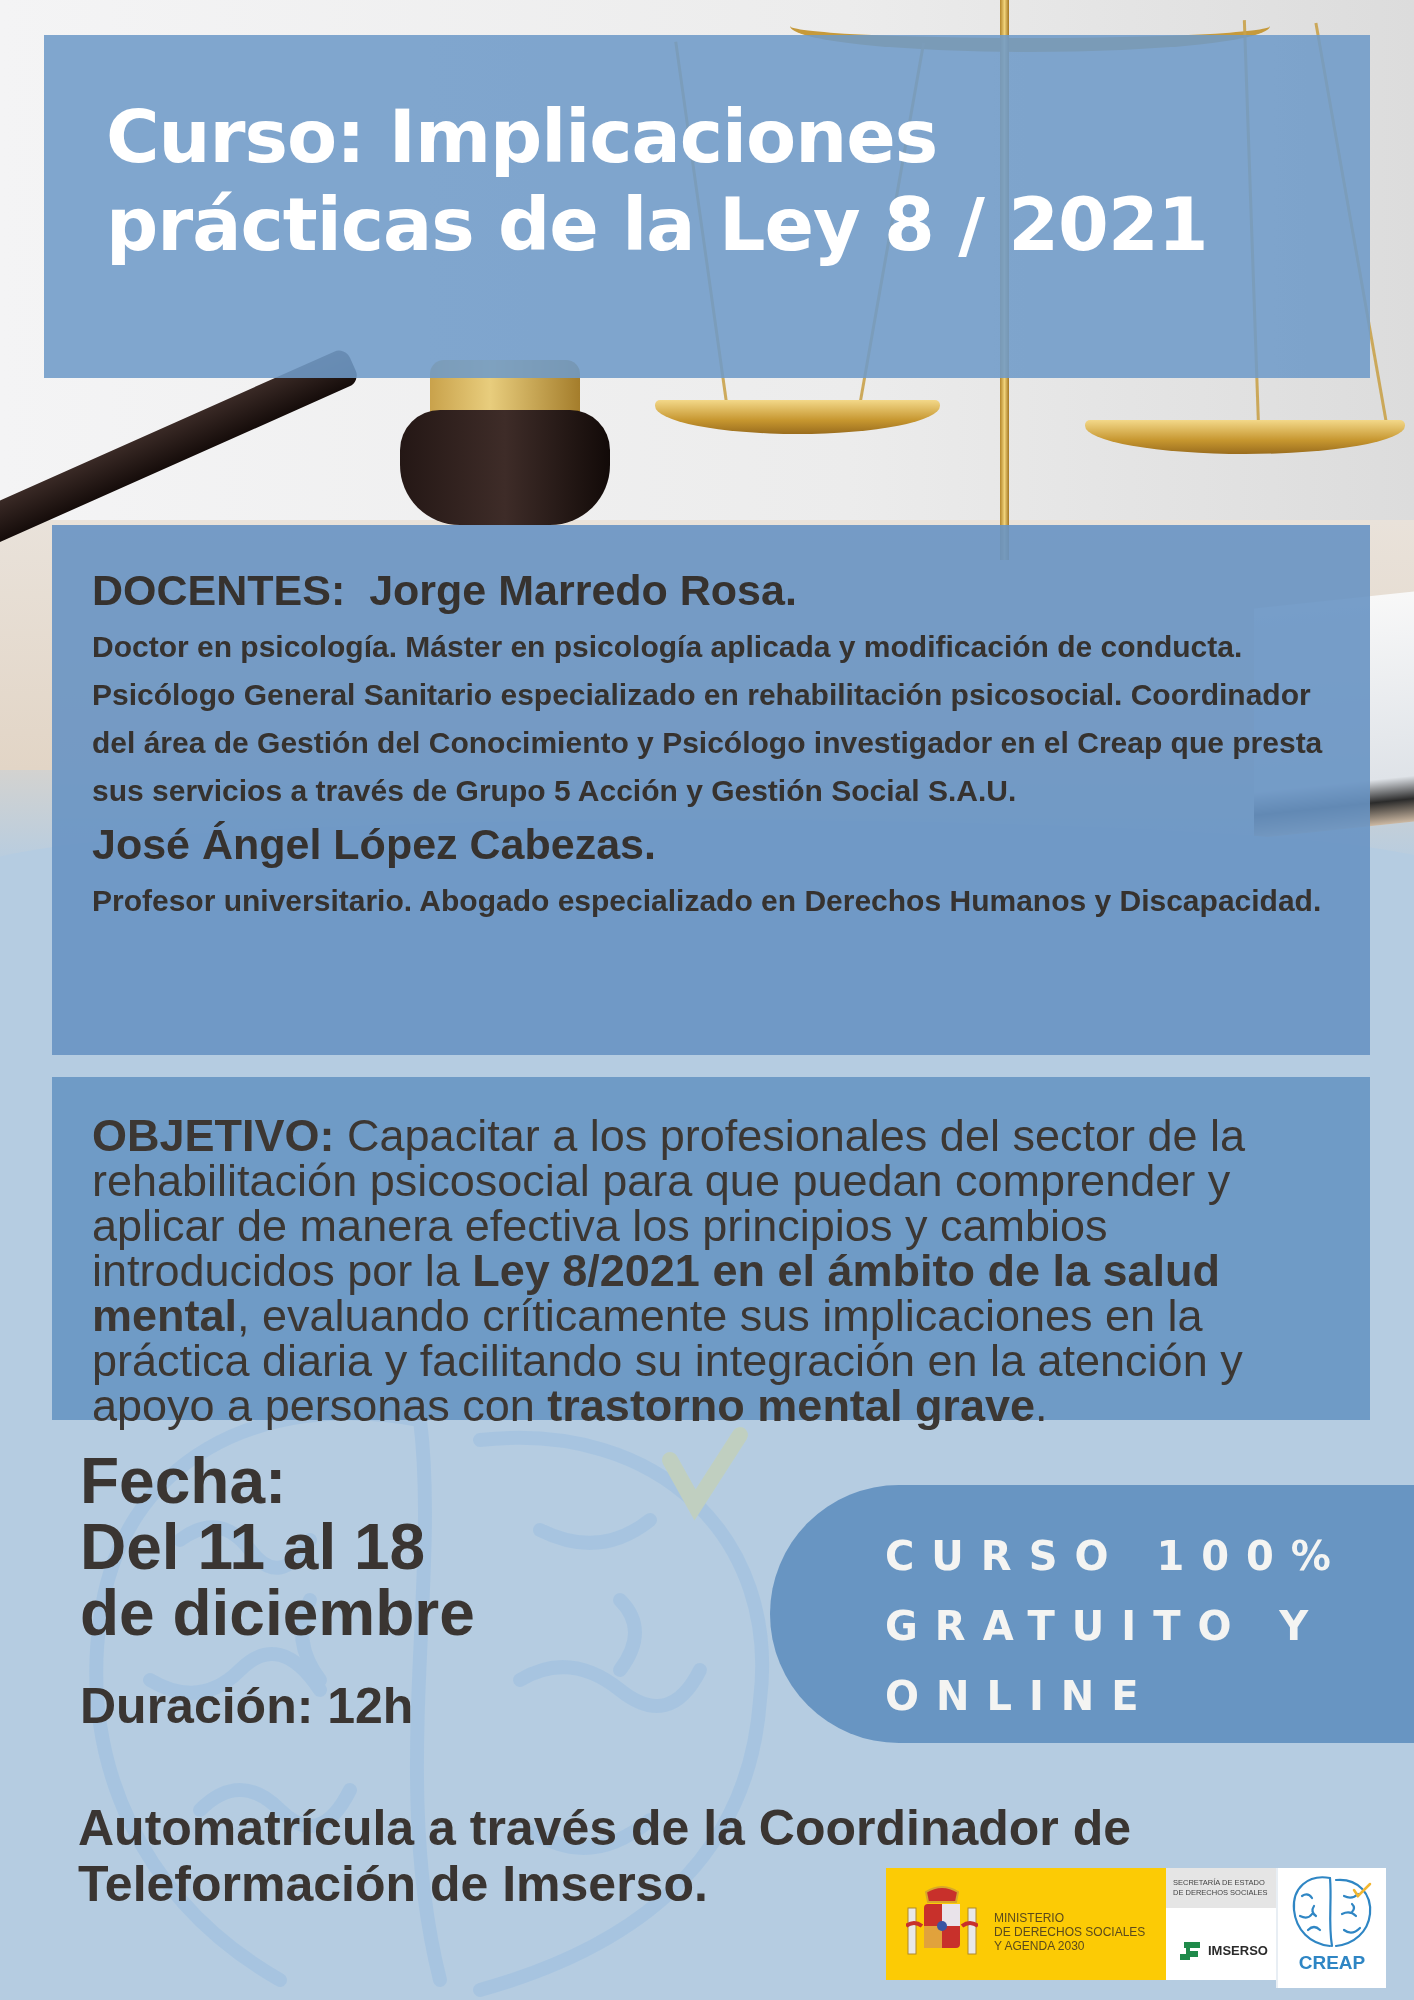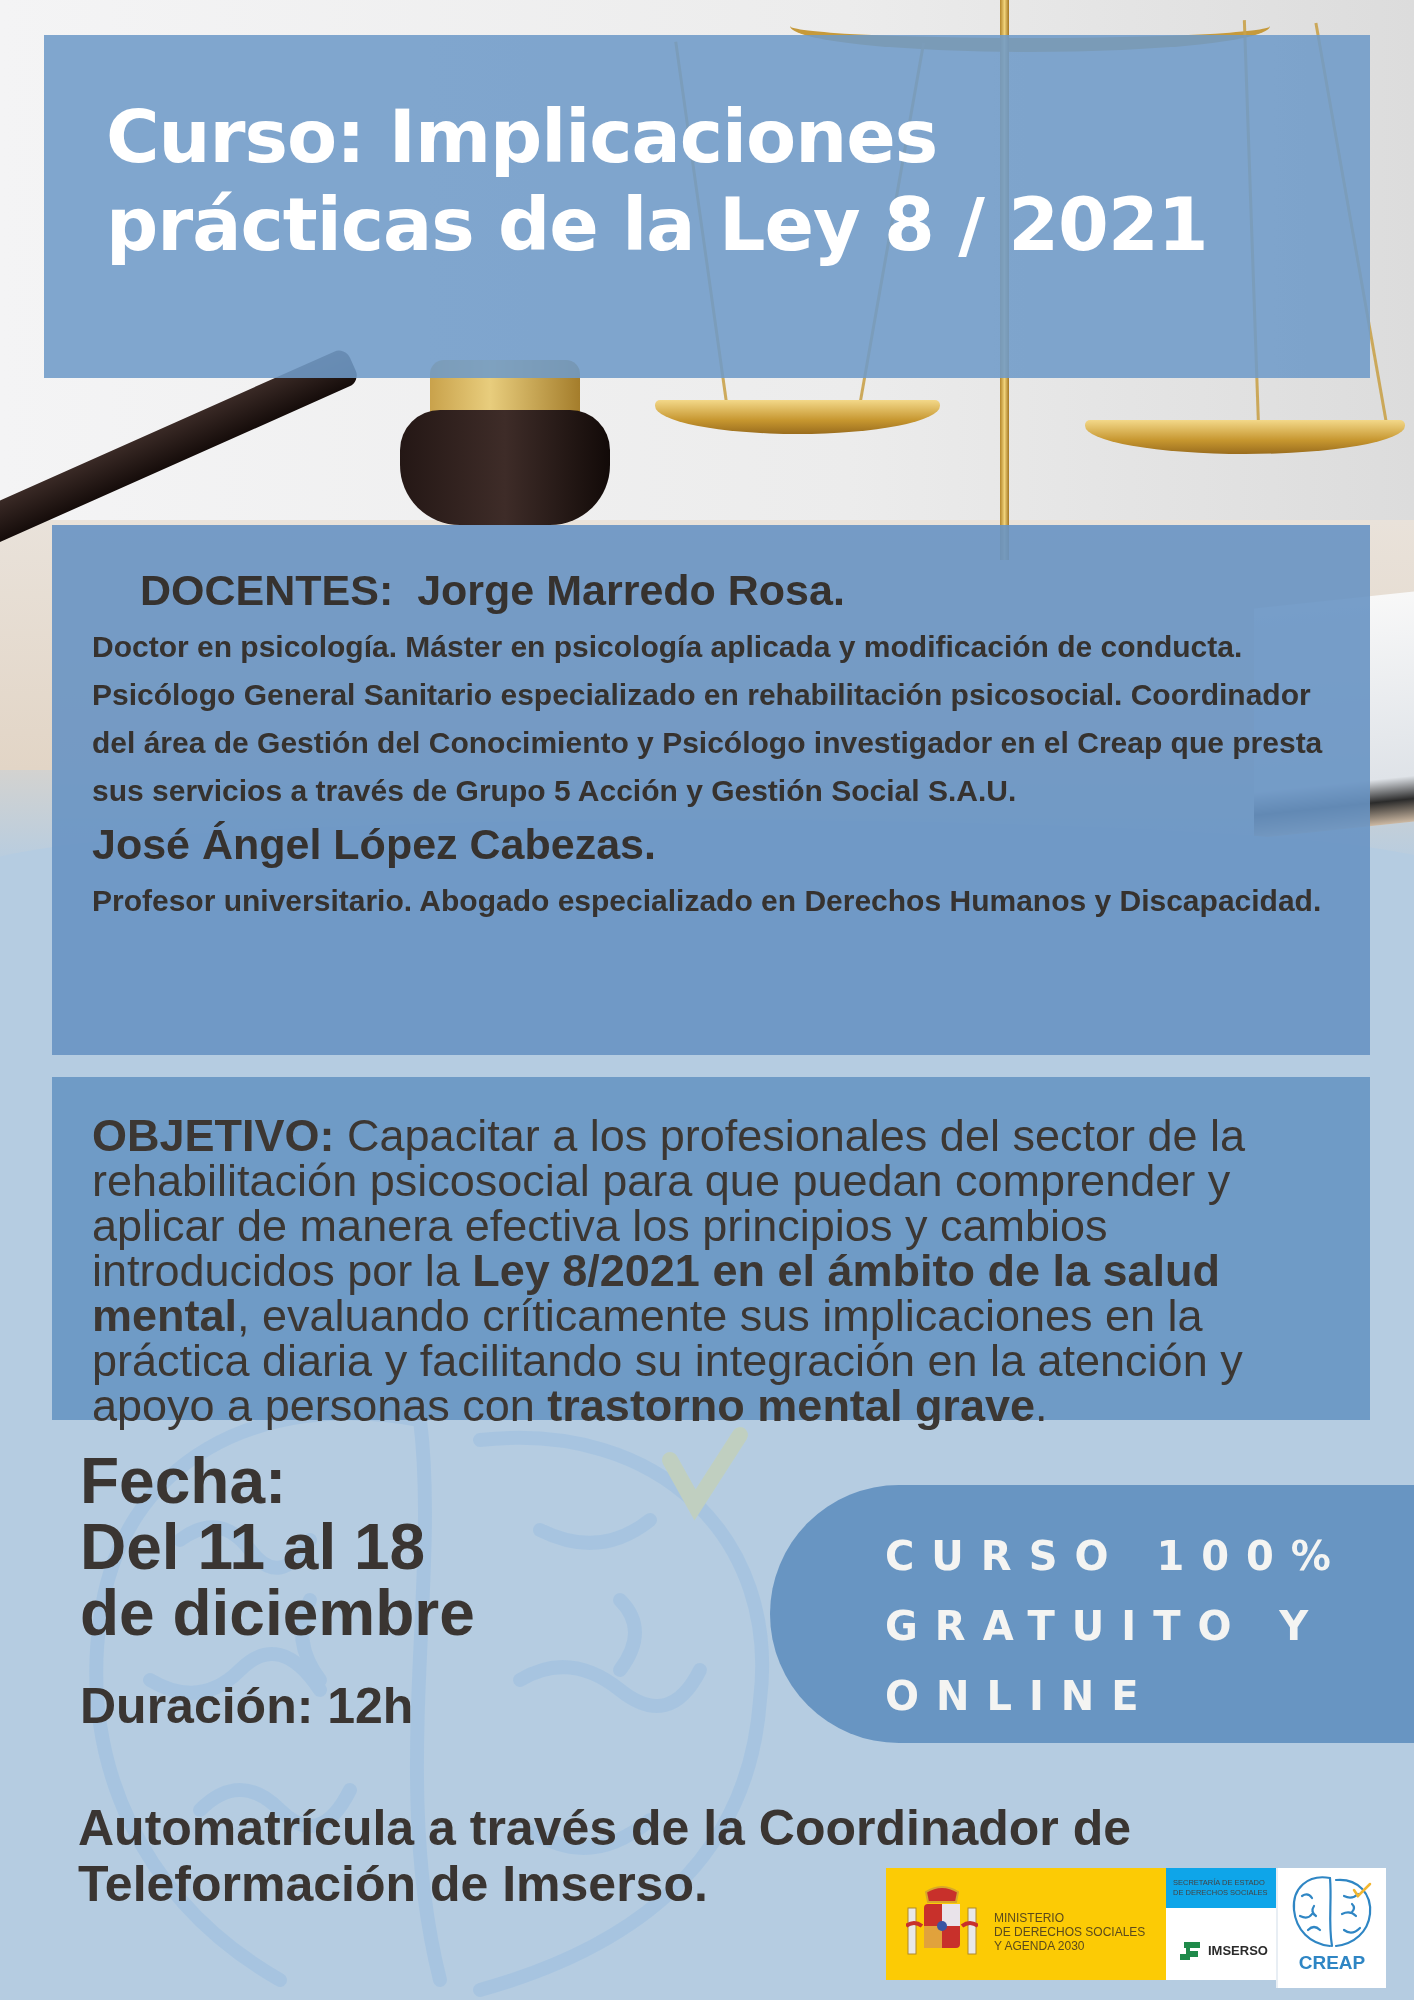--- a/index.html
+++ b/index.html
@@ -20,42 +20,42 @@
   .pan.r { left:1085px; top:420px; width:320px; }
   .chain { position:absolute; width:3px; background:#c9a24b; opacity:.9; }
 
   .brain-bg { position:absolute; left:60px; top:1380px; width:760px; height:620px; opacity:.55; }
 
   .title-box { position:absolute; left:44px; top:35px; width:1326px; height:343px; background:rgba(112,155,200,0.88); }
   .title-box h1 { margin:10px; position:absolute; left:52px; top:48px; width:1200px; font-family:"DejaVu Sans", sans-serif; font-weight:bold; font-size:73px; line-height:88px; color:#ffffff; letter-spacing:-1px; }
 
   .docentes-box { position:absolute; left:52px; top:525px; width:1318px; height:530px; background:rgba(104,148,195,0.90); }
   .doc-inner { position:absolute; left:40px; top:38px; width:1250px; }
-  .doc-head { font-family:"Liberation Sans", sans-serif; font-weight:bold; font-size:43px; line-height:54px; color:#36322f; letter-spacing:0px;margin-left:48px; }
+  .doc-head { font-family:"Liberation Sans", sans-serif; font-weight:bold; font-size:43px; line-height:54px; color:#36322f; letter-spacing:0px; }
   .doc-bio { font-family:"Liberation Sans", sans-serif; font-weight:bold; font-size:30px; line-height:48px; color:#36322f; margin-top:6px; }
   .doc-head2 { font-family:"Liberation Sans", sans-serif; font-weight:bold; font-size:43px; line-height:54px; color:#36322f; margin-top:2px; }
 
   .obj-box { position:absolute; left:52px; top:1077px; width:1318px; height:343px; background:#6f9bc6; }
   .obj-text { position:absolute; left:40px; top:36px; width:1260px; font-family:"Liberation Sans", sans-serif; font-size:45px; line-height:45px; color:#3c3733; }
   .obj-text b { font-weight:bold; }
 
   .fecha { position:absolute; left:80px; top:1448px; font-family:"Liberation Sans", sans-serif; font-weight:bold; font-size:64px; line-height:66px; color:#3a3532; }
   .duracion { position:absolute; left:80px; top:1678px; font-family:"Liberation Sans", sans-serif; font-weight:bold; font-size:50px; line-height:56px; color:#3a3532; }
 
   .pill { position:absolute; left:770px; top:1485px; width:680px; height:258px; background:#6895c2; border-radius:130px 0 0 130px; }
   .pill-text { position:absolute; left:115px; top:36px; font-family:"DejaVu Sans", sans-serif; font-weight:bold; font-size:40px; line-height:70px; color:#f4f4f2; letter-spacing:17px; }
 
   .auto { position:absolute; left:78px; top:1800px; font-family:"Liberation Sans", sans-serif; font-weight:bold; font-size:50px; line-height:56px; color:#3a3532; }
 
   .logos { position:absolute; left:886px; top:1868px; width:502px; height:112px; display:flex; }
   .logo-min { width:280px; height:112px; background:#fccb05; position:relative; }
   .coat { position:absolute; left:20px; top:18px; width:72px; height:78px; }
   .min-text { position:absolute; left:108px; top:43px; font-family:"Liberation Sans", sans-serif; font-size:12px; line-height:14px; color:#5b4a1c; }
   .logo-imserso { width:110px; height:112px; background:#ffffff; position:relative; }
-  .imserso-top { position:absolute; left:0; top:0; width:110px; height:40px; background:#0ea5e9;padding-left:46px; }
+  .imserso-top { position:absolute; left:0; top:0; width:110px; height:40px; background:#e5e5e5;padding-left:46px; }
   .sec-text { position:absolute; left:7px; top:10px; font-family:"Liberation Sans", sans-serif; font-size:7.5px; line-height:10px; color:#444; }
   .imserso-mark { position:absolute; left:14px; top:72px; width:22px; height:22px; }
   .imserso-name { position:absolute; left:42px; top:75px; font-family:"Liberation Sans", sans-serif; font-weight:bold; font-size:13px; color:#2b2b2b;text-align:right; }
   .logo-creap { width:108px; height:120px; background:#ffffff; position:relative; border-left:2px solid #e8eef4; }
   .creap-brain { position:absolute; left:10px; top:4px; width:88px; height:78px; }
   .creap-name { position:absolute; left:0; top:84px; width:108px; text-align:center; font-family:"Liberation Sans", sans-serif; font-weight:bold; font-size:19px; color:#2f86c4; }
 </style>
 </head>
 <body>
 

